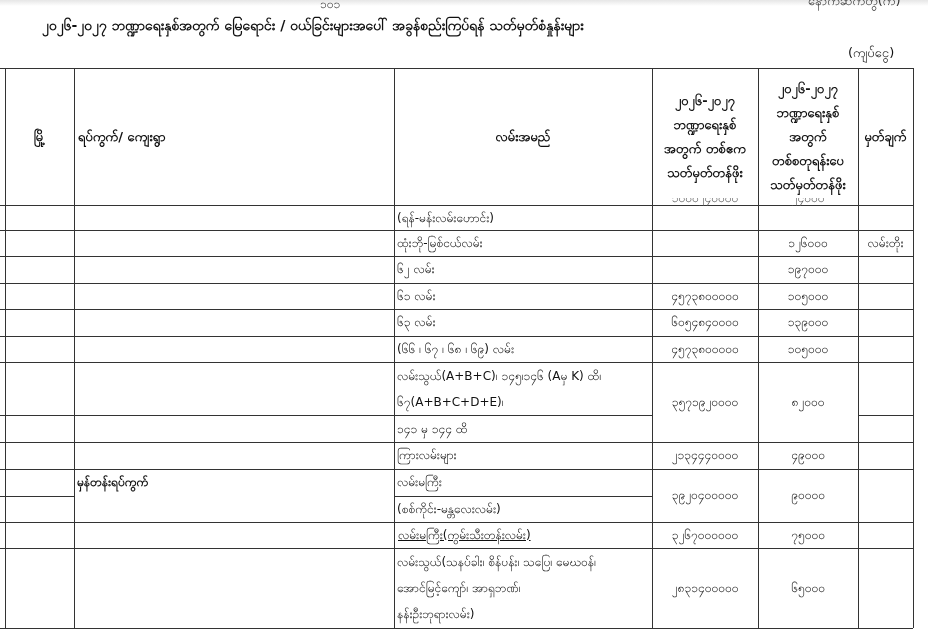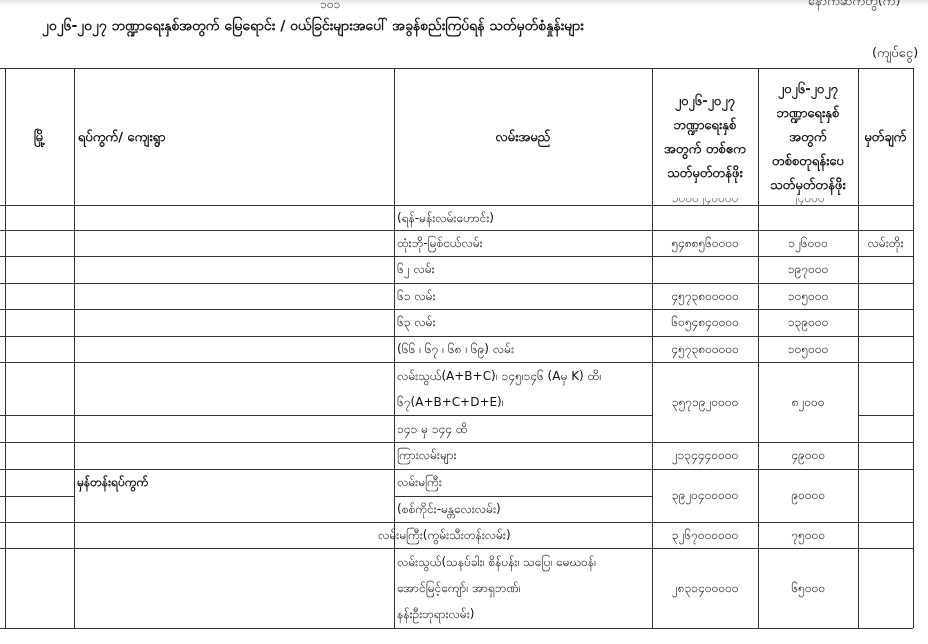--- a/index.html
+++ b/index.html
@@ -3,21 +3,21 @@
 <meta charset="utf-8">
 <style>
   html, body { margin: 0; padding: 0; background: #ffffff; }
   body { width: 928px; height: 644px; position: relative; overflow: hidden;
          font-family: "DejaVu Sans", sans-serif; color: #111; }
   .topbar { position: absolute; left: 0; top: 0; width: 928px; height: 6px;
             background: linear-gradient(#e6e6e6, #ffffff); }
   .page-num { position: absolute; left: 320px; top: -4px; font-size: 12px; color: #333; }
   .corner-note { position: absolute; left: 808px; top: -8px; font-size: 13px; color: #333; }
   .doc-title { position: absolute; left: 42px; top: 16px; font-size: 14px; font-weight: bold; white-space: nowrap; }
-  .unit-note { position: absolute; left: 872px; top: 44px; font-size: 13px; }
+  .unit-note { position: absolute; left: 848px; top: 44px; font-size: 13px; }
   .grid { position: absolute; left: 0; top: 0; width: 928px; height: 644px; }
   .vl { position: absolute; width: 0; border-left: 1.5px solid #333; }
   .hl { position: absolute; height: 0; border-top: 1.5px solid #333; }
   .cell { position: absolute; font-size: 12px; line-height: 26px; white-space: nowrap; }
   .hdr { position: absolute; font-size: 13px; font-weight: bold; text-align: center; display: flex;
          align-items: center; justify-content: center; line-height: 24px; }
   .num { text-align: center; }
   .bold { font-weight: bold; }
   .clip-top { overflow: hidden; }
 </style>
@@ -87,21 +87,20 @@
   <div class="cell num clip-top" style="left:652px; top:198px; width:106px; height:8px; line-height:0px; color:#555;">
     <span>၁၀၀၀၂၄၀၀၀၀</span>
   </div>
   <div class="cell num clip-top" style="left:758px; top:198px; width:100px; height:8px; line-height:0px; color:#555;">
     <span>၂၄၀၀၀</span>
   </div>
 
   <div class="cell" style="left:397px; top:205px;">(ရန်-မန်းလမ်းဟောင်း)</div>
 
   <div class="cell" style="left:397px; top:230px;">ထုံးဘို-မြစ်ငယ်လမ်း</div>
-  <div class="cell num" style="left:652px; top:230px; width:106px;">၅၄၈၈၅၆၀၀၀၀</div>
   <div class="cell num" style="left:758px; top:230px; width:100px;">၁၂၆၀၀၀</div>
   <div class="cell num" style="left:858px; top:230px; width:55px;">လမ်းတိုး</div>
 
   <div class="cell" style="left:397px; top:256px;">၆၂ လမ်း</div>
   <div class="cell num" style="left:758px; top:256px; width:100px;">၁၉၇၀၀၀</div>
 
   <div class="cell" style="left:397px; top:283px;">၆၁ လမ်း</div>
   <div class="cell num" style="left:652px; top:283px; width:106px;">၄၅၇၃၈၀၀၀၀၀</div>
   <div class="cell num" style="left:758px; top:283px; width:100px;">၁၀၅၀၀၀</div>
 
@@ -122,21 +121,21 @@
   <div class="cell" style="left:397px; top:442px;">ကြားလမ်းများ</div>
   <div class="cell num" style="left:652px; top:442px; width:106px;">၂၁၃၄၄၄၀၀၀၀</div>
   <div class="cell num" style="left:758px; top:442px; width:100px;">၄၉၀၀၀</div>
 
   <div class="cell bold" style="left:77px; top:469px;">မှန်တန်းရပ်ကွက်</div>
   <div class="cell" style="left:397px; top:469px;">လမ်းမကြီး</div>
   <div class="cell" style="left:397px; top:496px;">(စစ်ကိုင်း-မန္တလေးလမ်း)</div>
   <div class="cell num" style="left:652px; top:482px; width:106px;">၃၉၂၀၄၀၀၀၀၀</div>
   <div class="cell num" style="left:758px; top:482px; width:100px;">၉၀၀၀၀</div>
 
-  <div class="cell" style="left:378px; top:522px;">လမ်းမကြီး(ကွမ်းသီးတန်းလမ်း)</div>
+  <div class="cell" style="left:398px; top:522px;text-decoration:underline;">လမ်းမကြီး(ကွမ်းသီးတန်းလမ်း)</div>
   <div class="cell num" style="left:652px; top:522px; width:106px;">၃၂၆၇၀၀၀၀၀၀</div>
   <div class="cell num" style="left:758px; top:522px; width:100px;">၇၅၀၀၀</div>
 
   <div class="cell" style="left:397px; top:549px;">လမ်းသွယ်(သနပ်ခါး၊ စိန်ပန်း၊ သပြေ၊ မေဃဝန်၊</div>
   <div class="cell" style="left:397px; top:575px;"> အောင်မြင့်ကျော်၊ အာရှဘဏ်၊</div>
   <div class="cell" style="left:397px; top:601px;">နန်းဦးဘုရားလမ်း)</div>
   <div class="cell num" style="left:652px; top:575px; width:106px;">၂၈၃၁၄၀၀၀၀၀</div>
   <div class="cell num" style="left:758px; top:575px; width:100px;">၆၅၀၀၀</div>
 </div>
 

